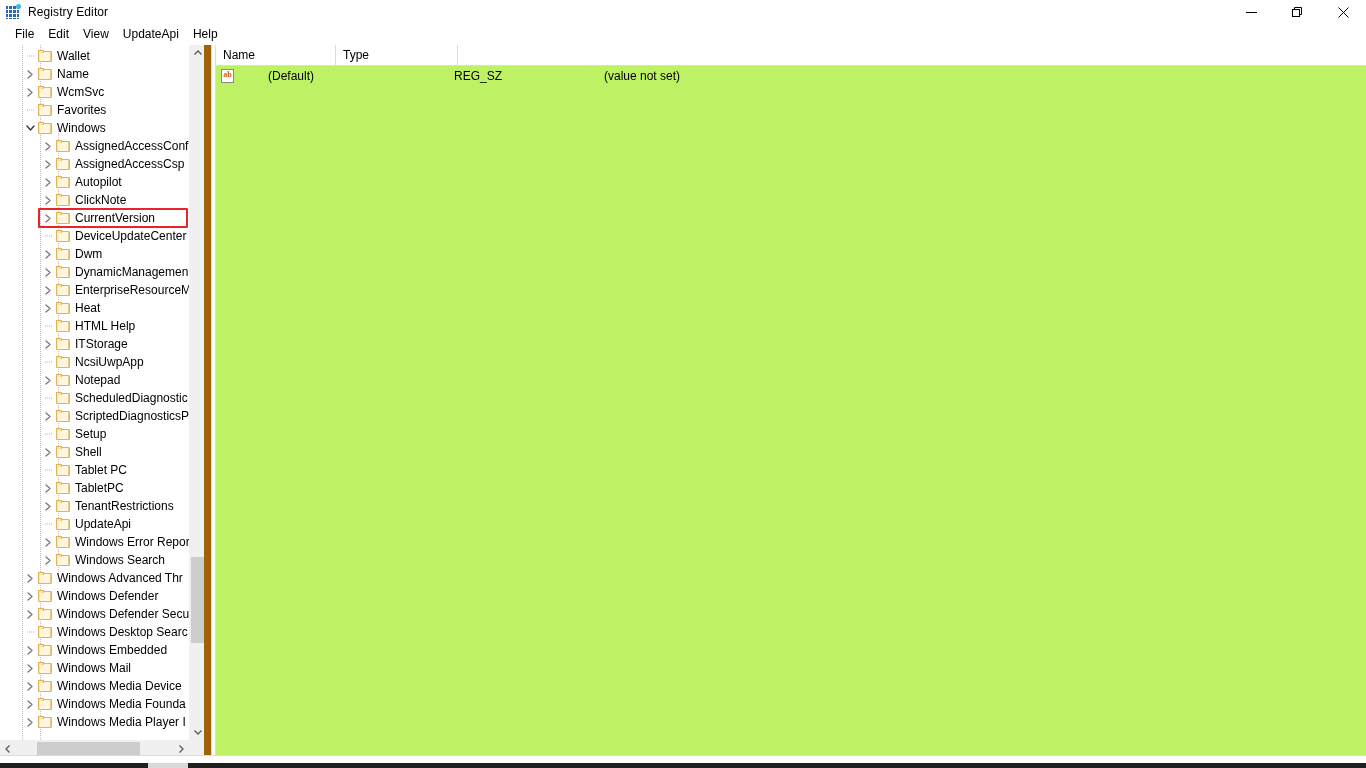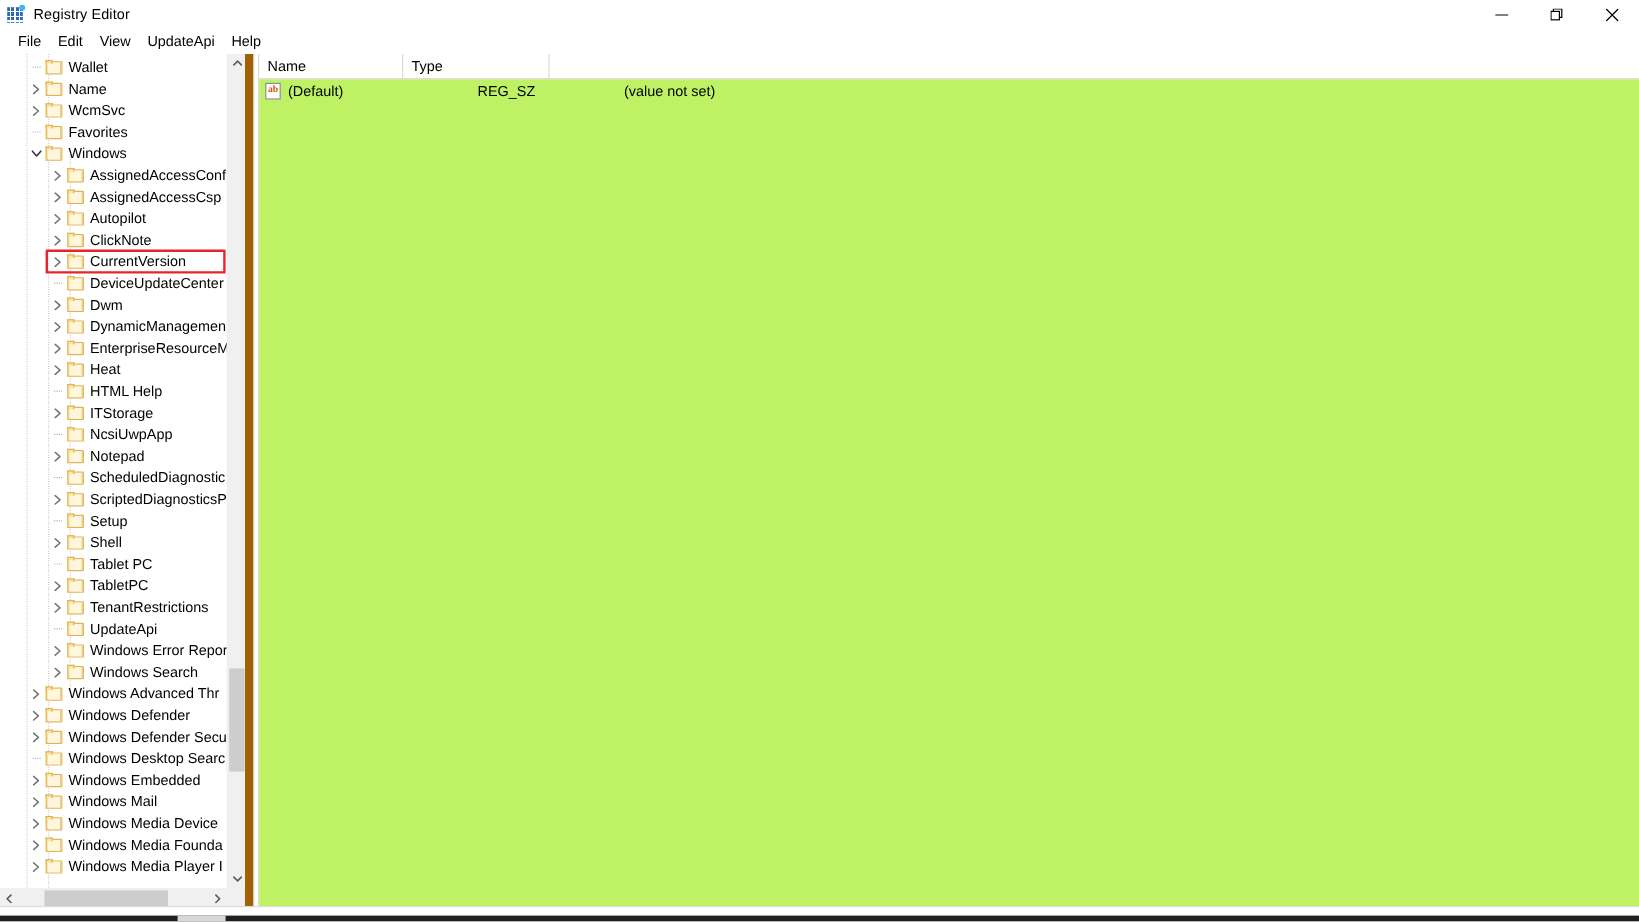--- a/index.html
+++ b/index.html
@@ -247,20 +247,21 @@
   .col.c1 { width: 120px; }
   .col.c2 { width: 122px; }
   .col.c3 { width: 288px; }
   .col.cfill { flex: 1; border-right: none; }
   .rows { flex: 1; position: relative; }
   .vrow {
     height: 20px;
     display: flex; align-items: center;
     padding-left: 5px;
     white-space: nowrap;
+    gap: 28px;
   }
   .abicon {
     width: 14px; height: 14px;
     position: relative;
     flex: 0 0 14px;
     margin-right: 5px;
   }
   .abicon .pg {
     position: absolute; left: 0; top: 0;
     width: 13px; height: 14px;

